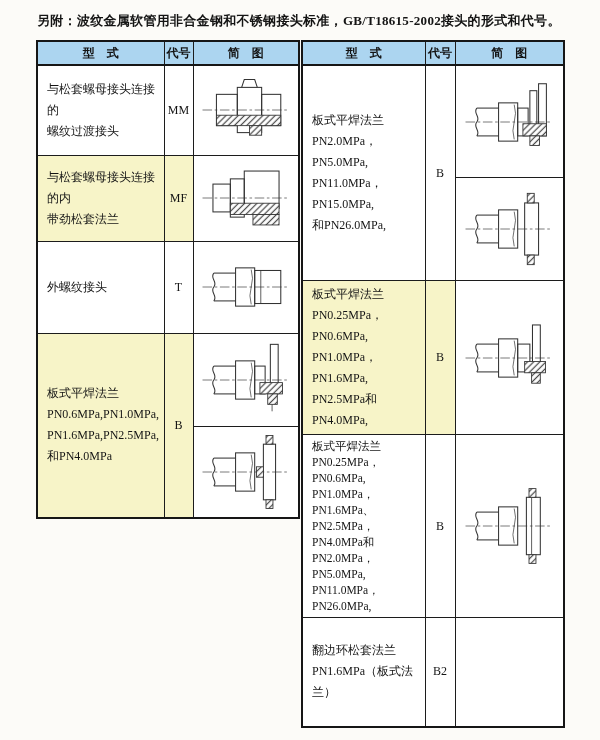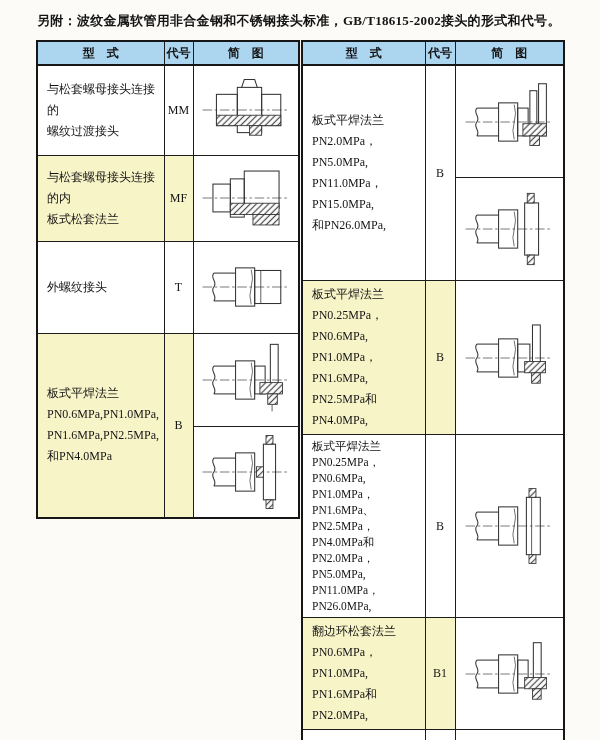--- a/index.html
+++ b/index.html
@@ -93,21 +93,21 @@
                 <path d="M47,20 l3,-9 h12 l3,9"></path>
                 <rect x="70" y="28" width="22" height="36"></rect>
               </g>
             <rect class="ht" x="18" y="52" width="74" height="12"></rect>
             <rect class="ht" x="56" y="64" width="14" height="11"></rect>
           </svg>
         </td>
       </tr>
       <tr style="height:86px">
         <td class="type hl">与松套螺母接头连接的内
-板式松套法兰</td>
+带劲松套法兰</td>
         <td class="code hl">MF</td>
         <td class="diag">
           <svg class="d" viewBox="0 0 104 92">
             <use href="#g-axis"></use>
             <g class="ln">
                 <rect x="14" y="30" width="20" height="32"></rect>
                 <rect x="34" y="24" width="16" height="44"></rect>
                 <rect x="50" y="15" width="40" height="43"></rect>
               </g>
             <rect class="ht" x="34" y="52" width="56" height="13"></rect>
@@ -254,38 +254,20 @@
                 <rect x="72" y="13" width="16" height="66"></rect>
               </g>
             <g class="th">
                 <line x1="78" y1="13" x2="78" y2="79"></line>
               </g>
             <rect class="ht" x="75" y="3" width="8" height="10"></rect>
             <rect class="ht" x="75" y="79" width="8" height="10"></rect>
           </svg>
         </td>
       </tr>
-      <tr style="height:104px">
-        <td class="type hl">翻边环松套法兰
-PN0.6MPa，PN1.0MPa,
-PN1.6MPa和PN2.0MPa,</td>
-        <td class="code hl">B1</td>
-        <td class="diag">
-          <svg class="d" viewBox="0 0 104 92">
-            <use href="#g-axis"></use>
-              <use href="#g-hose"></use>
-            <g class="ln">
-                <rect x="62" y="30" width="12" height="32"></rect>
-                <rect x="80" y="10" width="9" height="52"></rect>
-              </g>
-            <rect class="ht" x="70" y="50" width="25" height="13"></rect>
-            <rect class="ht" x="79" y="63" width="10" height="12"></rect>
-          </svg>
-        </td>
-      </tr>
       <tr style="height:109px">
         <td class="type">翻边环松套法兰
 PN1.6MPa（板式法兰）</td>
         <td class="code">B2</td>
         <td class="diag">
           
         </td>
       </tr>
     </tbody>
   </table>

